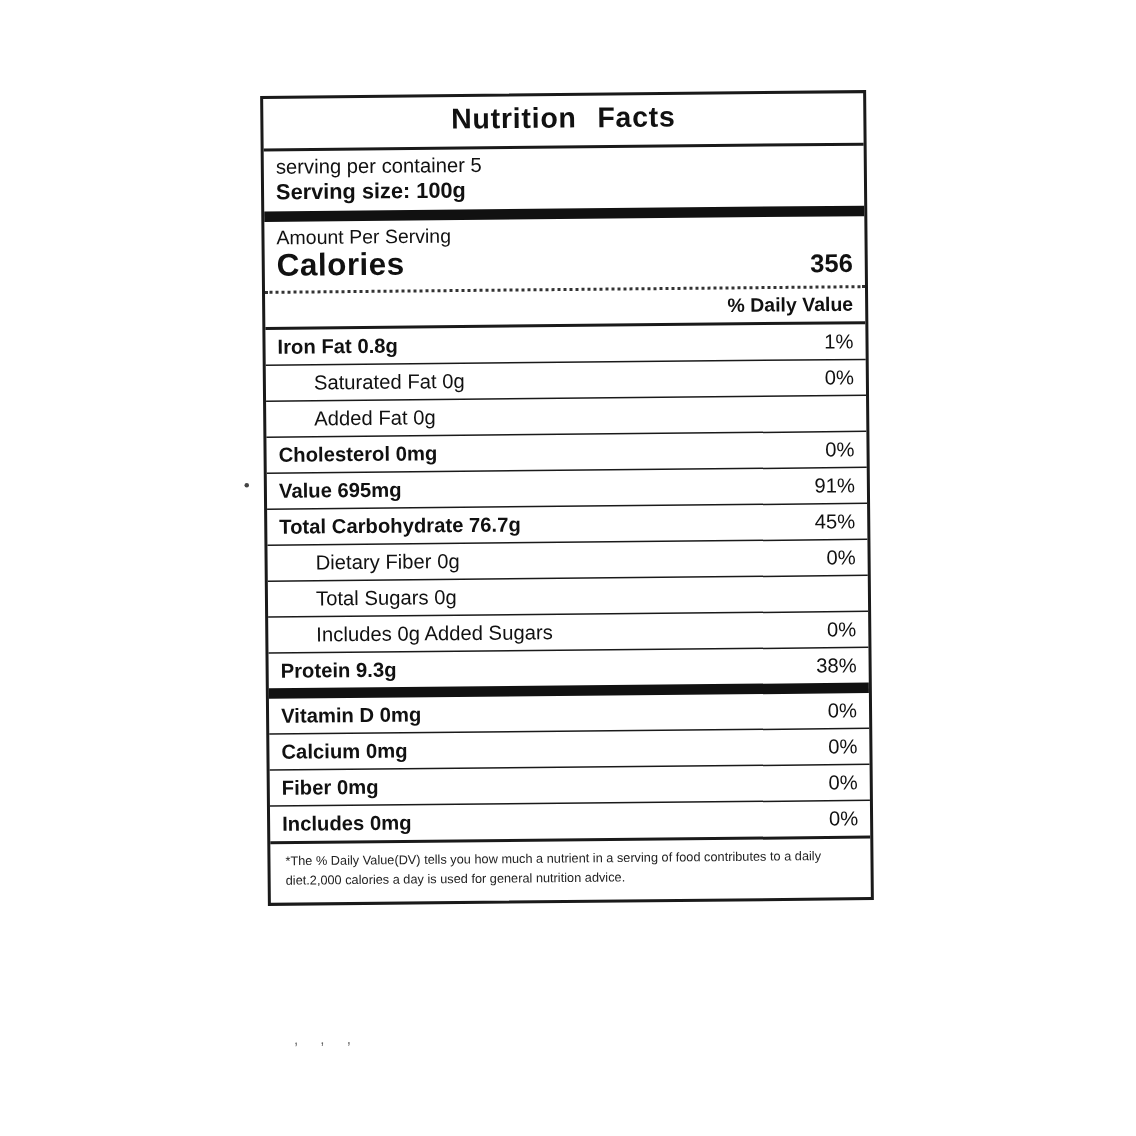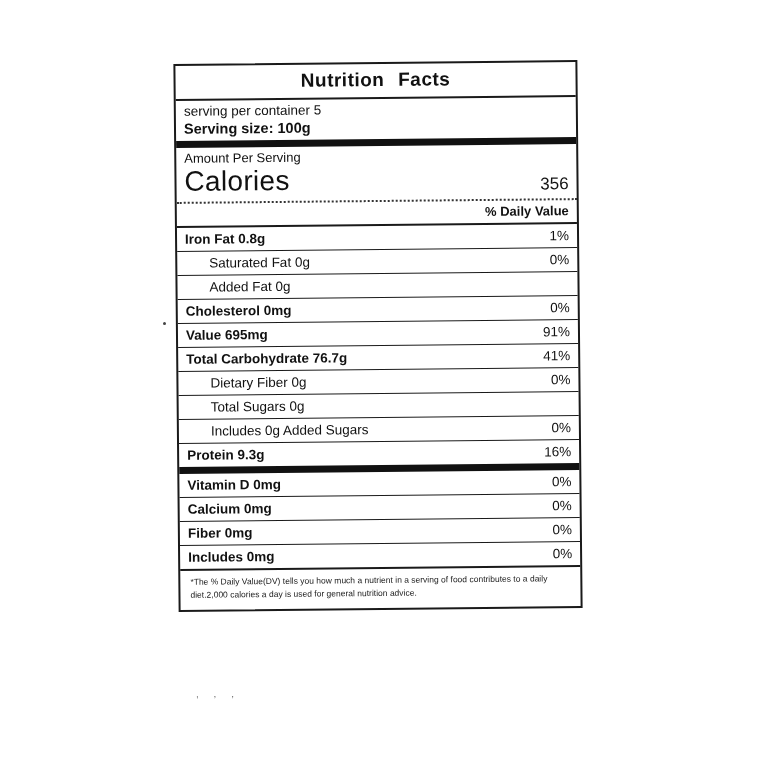--- a/index.html
+++ b/index.html
@@ -67,27 +67,27 @@
     font-size: 13px;
     padding: 3px 8px 0 8px;
   }
   .cal-row {
     display: flex;
     justify-content: space-between;
     align-items: flex-end;
     padding: 0 8px 4px 8px;
   }
   .cal-label {
-    font-size: 28px;
-    font-weight: normal;
+    font-size: 21px;
+    font-weight: bold;
     letter-spacing: 0.3px;
   }
   .cal-value {
     font-size: 17px;
-    font-weight: normal;
+    font-weight: bold;
   }
 
   .dv-head {
     text-align: right;
     font-size: 13px;
     font-weight: bold;
     padding: 3px 8px 4px 0;
   }
 
   .bold { font-weight: bold; }
@@ -170,21 +170,21 @@
   <div class="rule-thin"></div>
 
   <div class="row">
     <span class="left bold">Value      695mg</span>
     <span class="right">91%</span>
   </div>
   <div class="rule-thin"></div>
 
   <div class="row">
     <span class="left bold">Total Carbohydrate  76.7g</span>
-    <span class="right">41%</span>
+    <span class="right">45%</span>
   </div>
   <div class="rule-thin"></div>
 
   <div class="row">
     <span class="left indent1">Dietary Fiber 0g</span>
     <span class="right">0%</span>
   </div>
   <div class="rule-thin"></div>
 
   <div class="row">
@@ -194,21 +194,21 @@
   <div class="rule-thin"></div>
 
   <div class="row">
     <span class="left indent2">Includes 0g Added Sugars</span>
     <span class="right">0%</span>
   </div>
   <div class="rule-thin"></div>
 
   <div class="row">
     <span class="left bold">Protein 9.3g</span>
-    <span class="right">16%</span>
+    <span class="right">38%</span>
   </div>
 
   <div class="rule-thick"></div>
 
   <div class="row">
     <span class="left bold">Vitamin D 0mg</span>
     <span class="right">0%</span>
   </div>
   <div class="rule-thin"></div>
 

